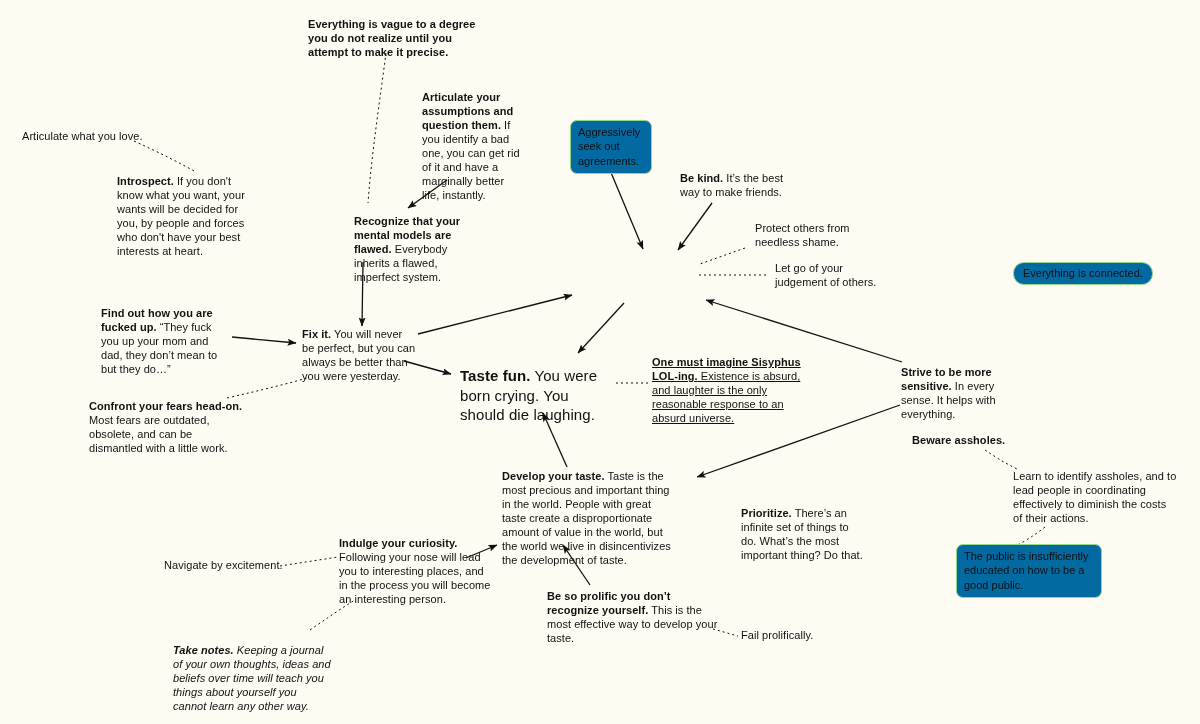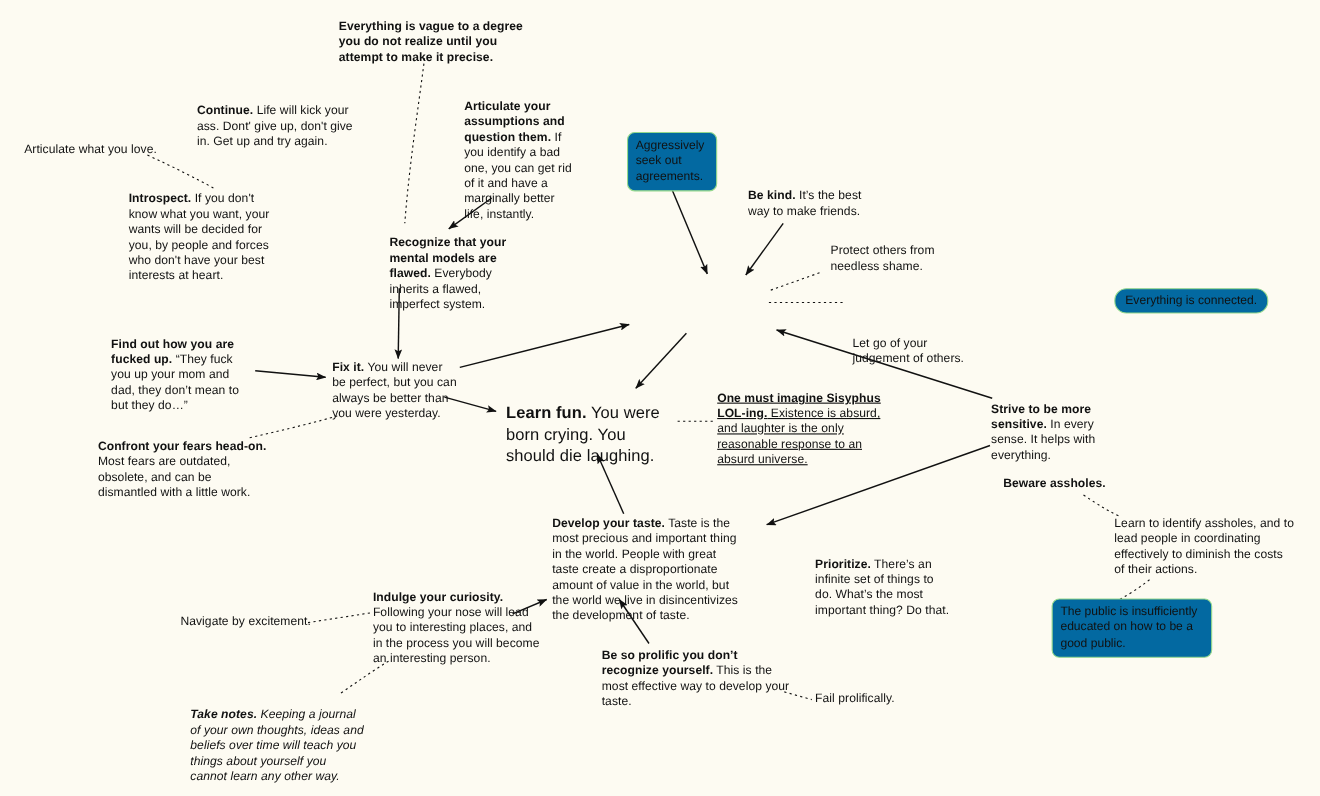--- a/index.html
+++ b/index.html
@@ -93,23 +93,20 @@
 
     <path d="M280,566 L338,557" fill="none" stroke="#111" stroke-width="1" stroke-dasharray="2,3"></path>
 
     <path d="M310,630 C326,619 340,609 355,600" fill="none" stroke="#111" stroke-width="1" stroke-dasharray="2,3"></path>
   </svg>
 
   <div class="node" style="left:308px;top:18px;width:180px;">
     <b>Everything is vague to a degree you do not realize until you attempt to make it precise.</b><span></span>
   </div>
 
-  <div class="node" style="left:179px;top:95px;width:144px;">
-    <b>Continue.</b><span> Life will kick your ass. Dont' give up, don't give in. Get up and try again.</span>
-  </div>
 
   <div class="node" style="left:22px;top:130px;width:136px;">
     <span>Articulate what you love.</span>
   </div>
 
   <div class="node" style="left:117px;top:175px;width:134px;">
     <b>Introspect.</b><span> If you don't know what you want, your wants will be decided for you, by people and forces who don't have your best interests at heart.</span>
   </div>
 
   <div class="node" style="left:422px;top:91px;width:98px;">
@@ -137,31 +134,31 @@
   </div>
 
   <div class="node" style="left:680px;top:172px;width:104px;">
     <b>Be kind.</b><span> It’s the best way to make friends.</span>
   </div>
 
   <div class="node" style="left:755px;top:222px;width:118px;">
     <span>Protect others from needless shame.</span>
   </div>
 
-  <div class="node" style="left:775px;top:262px;width:104px;margin-top:44px;">
+  <div class="node" style="left:775px;top:262px;width:104px;">
     <span>Let go of your judgement of others.</span>
   </div>
 
 
   <div class="pillbox round" style="left:1013px;top:262px;">
     <span>Everything is connected.</span>
   </div>
 
   <div class="node big" style="left:460px;top:366px;width:154px;">
-    <b>Learn fun.</b><span> You were born crying. You should die laughing.</span>
+    <b>Taste fun.</b><span> You were born crying. You should die laughing.</span>
   </div>
 
   <div class="node" style="left:652px;top:356px;width:160px;text-decoration:underline;">
     <b>One must imagine Sisyphus LOL-ing.</b><span> Existence is absurd, and laughter is the only reasonable response to an absurd universe.</span>
   </div>
 
   <div class="node" style="left:901px;top:366px;width:120px;">
     <b>Strive to be more sensitive.</b><span> In every sense. It helps with everything.</span>
   </div>
 

